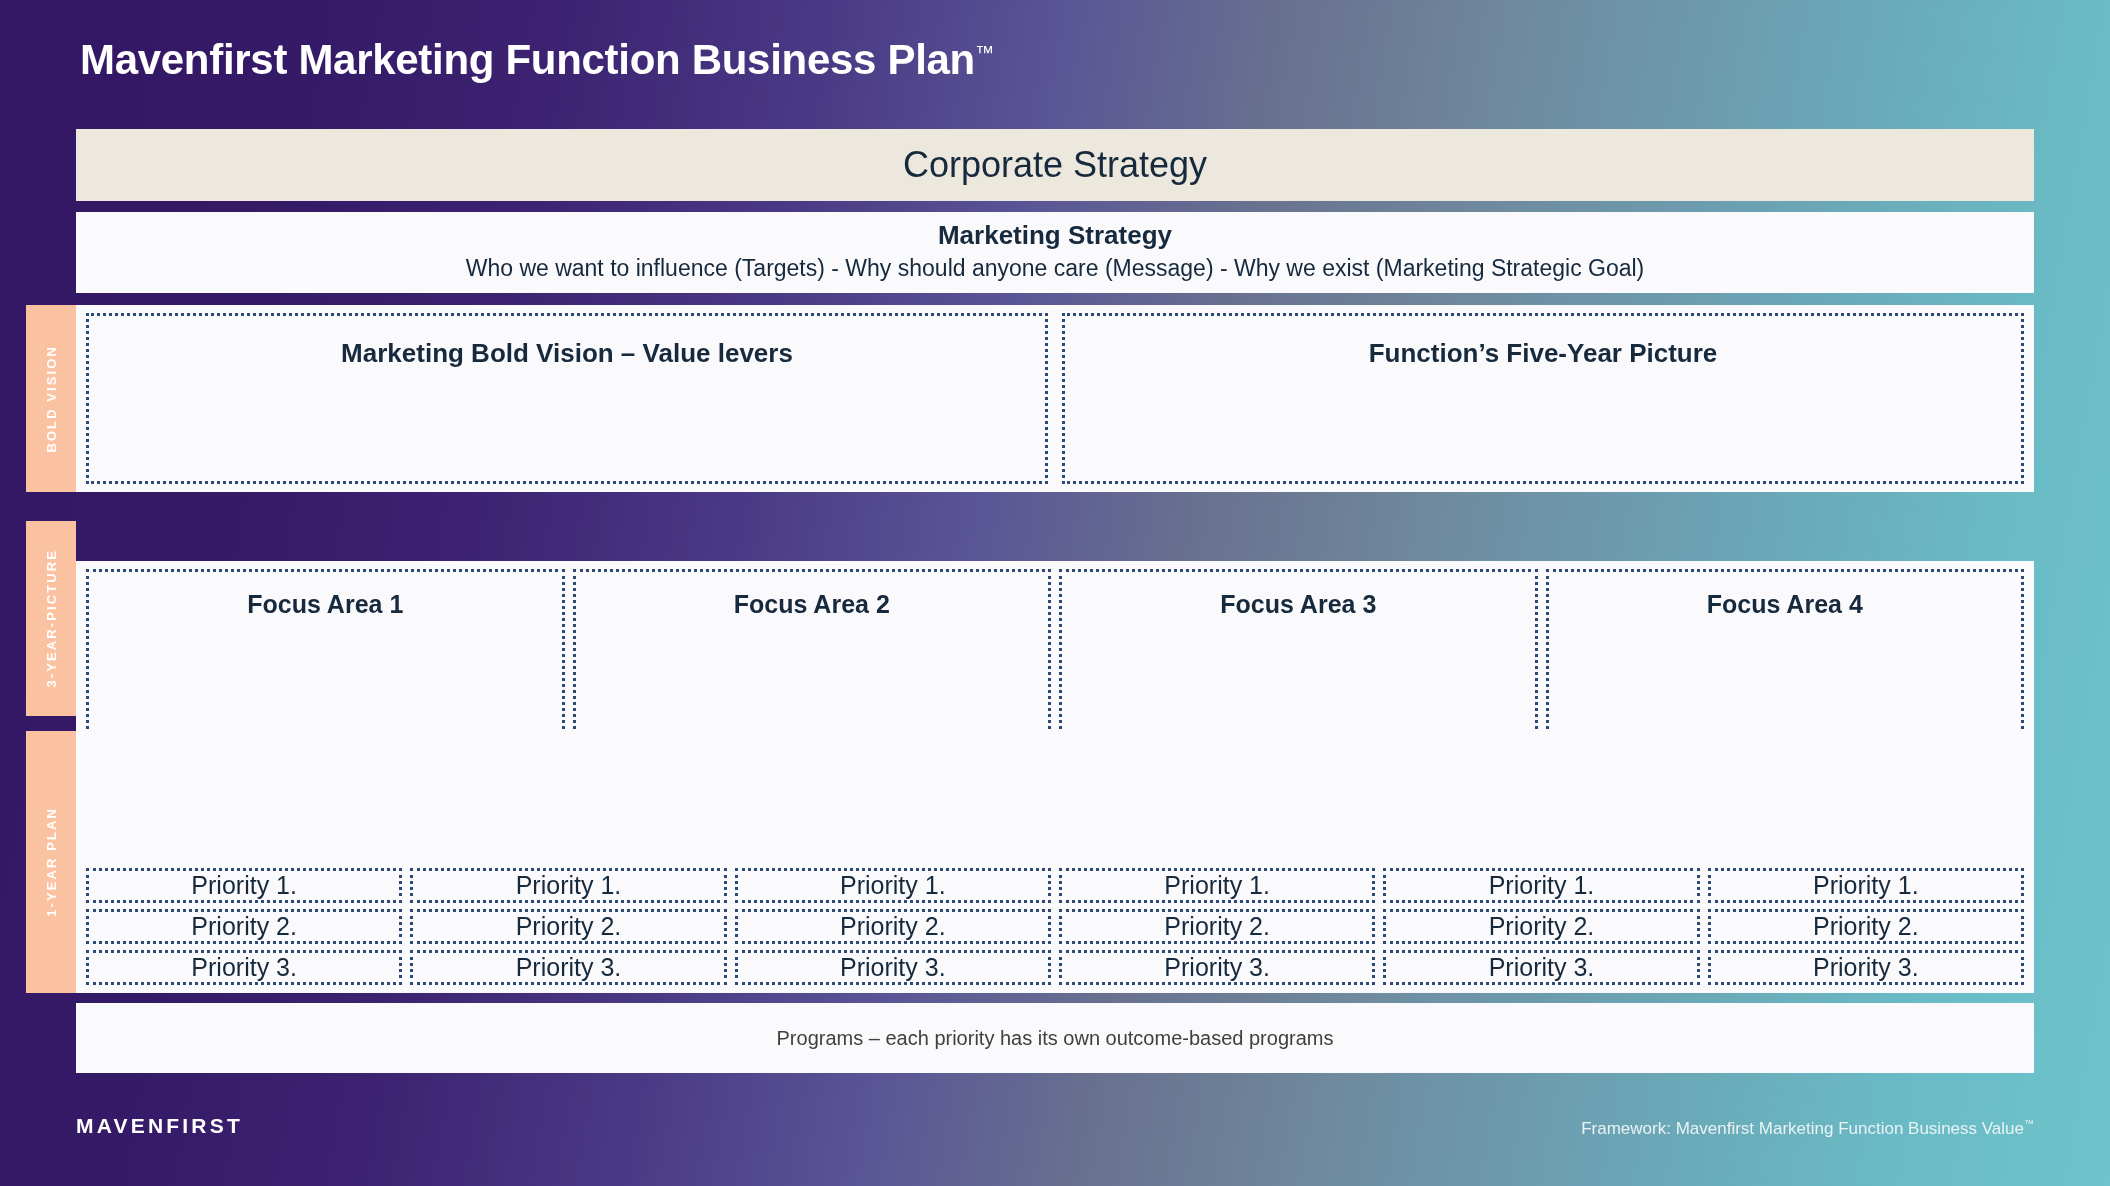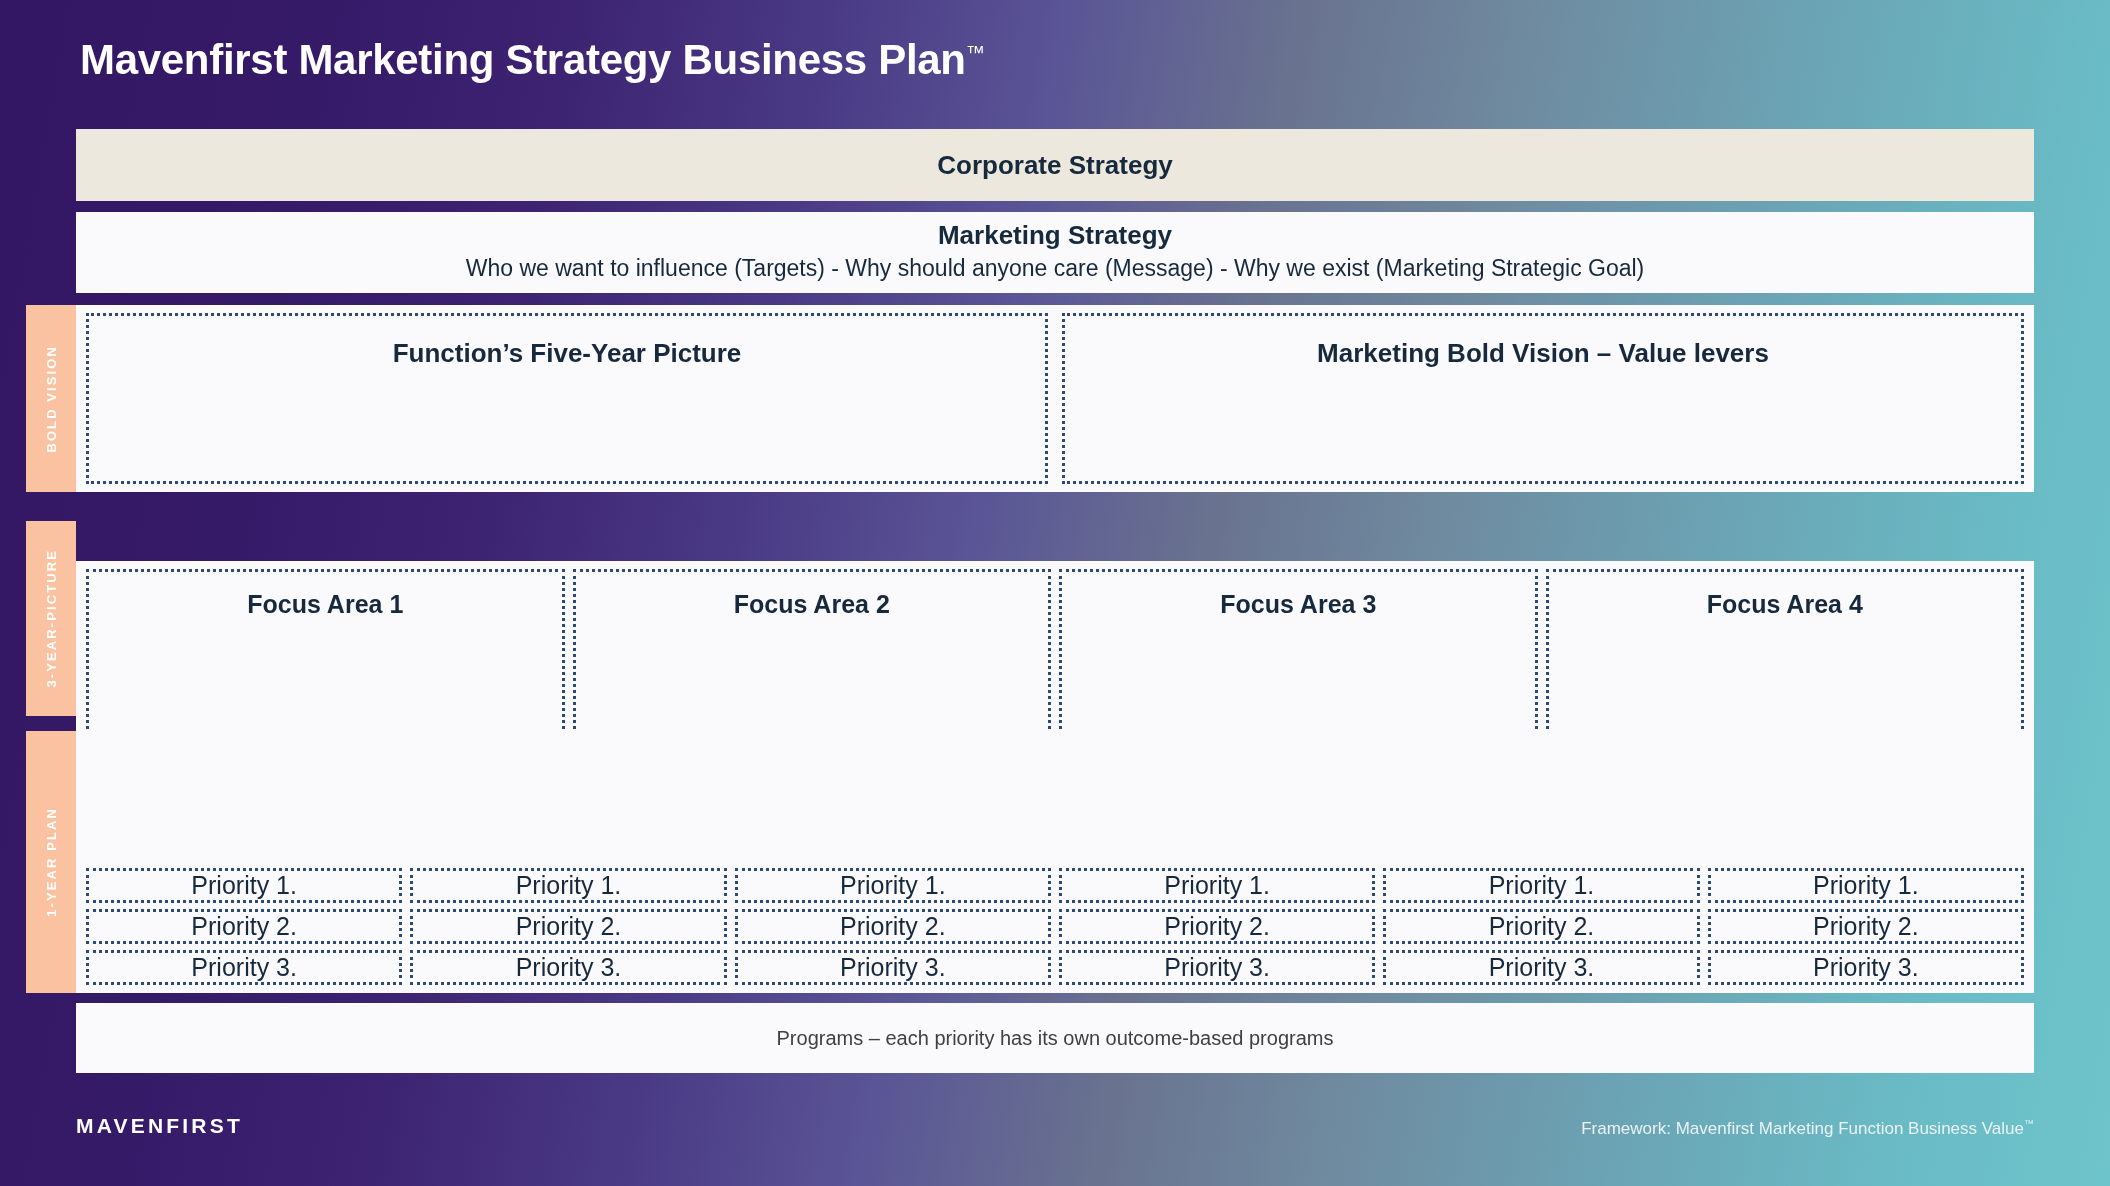--- a/index.html
+++ b/index.html
@@ -24,21 +24,21 @@
   }
   .title sup{font-size:19px;vertical-align:super;font-weight:500;}
 
   
   .band{position:absolute;}
   .band-corp{
     left:76px;top:129px;width:1958px;height:72px;
     background:#ECE8DD;
     display:flex;align-items:center;justify-content:center;
   }
-  .band-corp .t{font-size:26px;font-weight:700;color:#16293D;}
+  .band-corp .t{font-size:36px;font-weight:400;color:#16293D;}
 
   .band-mkt{
     left:76px;top:212px;width:1958px;height:81px;
     background:#FAFAFC;
     display:flex;flex-direction:column;align-items:center;justify-content:center;
   }
   .band-mkt .t1{font-size:26px;font-weight:700;color:#16293D;line-height:1.15;}
   .band-mkt .t2{font-size:23px;font-weight:400;color:#16293D;line-height:1.3;margin-top:3px;}
 
   .band-prog{
@@ -114,43 +114,43 @@
     font-size:17px;font-weight:400;color:#EAF2F4;white-space:nowrap;
   }
   .fw sup{font-size:10px;vertical-align:super;}
 </style>
 </head>
 <body>
 
 <div class="stage">
 
   <div class="title">
-    <span>Mavenfirst Marketing Strategy Business Plan</span><sup>™</sup>
+    <span>Mavenfirst Marketing Function Business Plan</span><sup>™</sup>
   </div>
 
   <div class="band band-corp">
     <div class="t">Corporate Strategy</div>
   </div>
 
   <div class="band band-mkt">
     <div class="t1">Marketing Strategy</div>
     <div class="t2">Who we want to influence (Targets) - Why should anyone care (Message) - Why we exist (Marketing Strategic Goal)</div>
   </div>
 
   <div class="tab tab-vision">
     <span>BOLD VISION</span>
   </div>
 
   <div class="section sec-vision">
     <div class="row vision-row">
       <div class="dcard">
+        <div class="hd">Marketing Bold Vision – Value levers</div>
+      </div>
+      <div class="dcard">
         <div class="hd">Function’s Five-Year Picture</div>
-      </div>
-      <div class="dcard">
-        <div class="hd">Marketing Bold Vision – Value levers</div>
       </div>
     </div>
   </div>
 
   <div class="tab tab-three">
     <span>3-YEAR-PICTURE</span>
   </div>
 
   <div class="section sec-three">
     <div class="row three-row">

